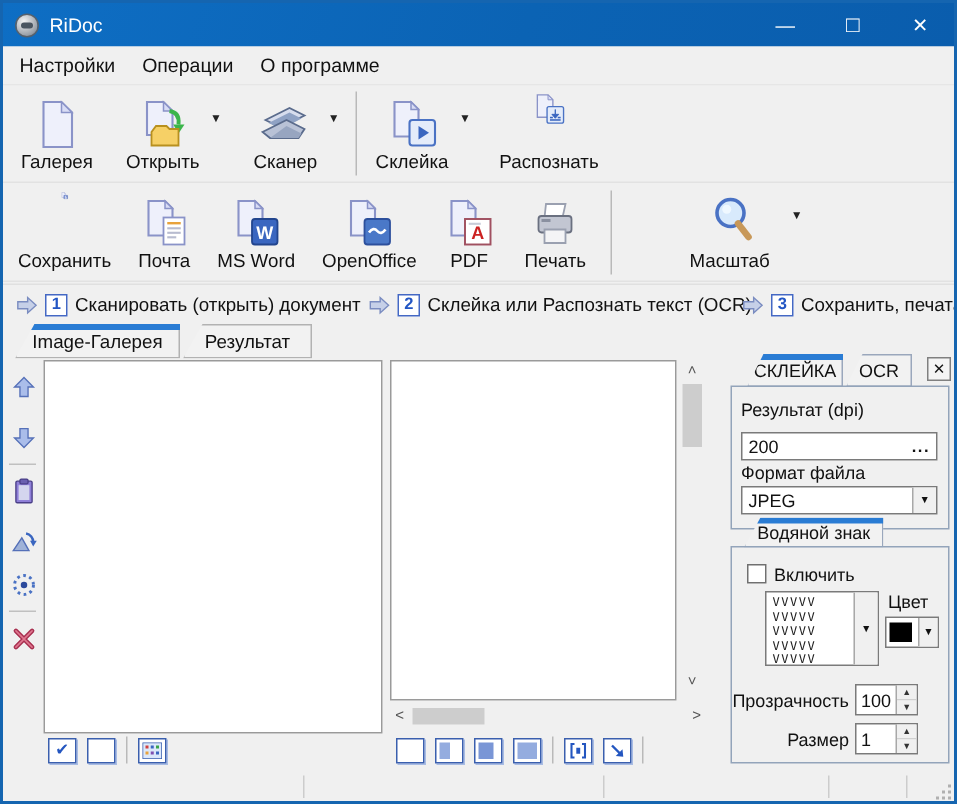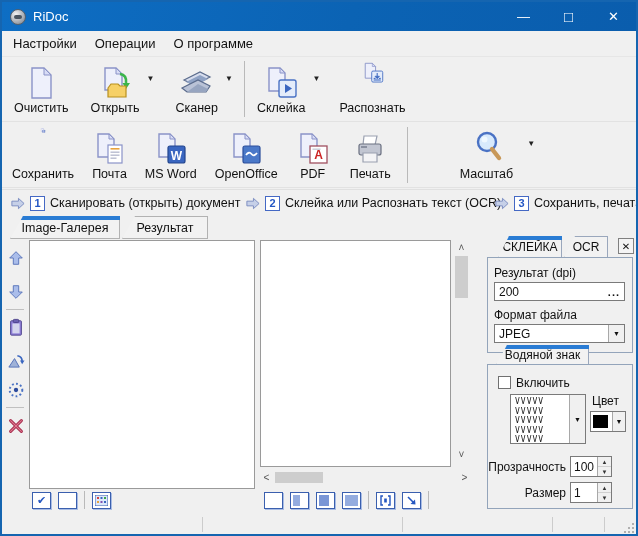--- a/index.html
+++ b/index.html
@@ -120,21 +120,21 @@
     <span class="menu-item">Операции</span>
     <span class="menu-item">О программе</span>
   </div>
 
   <div class="toolbar tb1">
     <div class="icon-btn" style="margin-left:8px;">
       <svg width="34" height="34" viewBox="0 0 34 34">
         <path d="M8 2h12l7 7v23H8z" fill="#eef0fb" stroke="#8a93c8" stroke-width="1.4"></path>
         <path d="M20 2v7h7z" fill="#d8dcf5" stroke="#8a93c8"></path>
       </svg>
-      <span class="lbl">Очистить</span>
+      <span class="lbl">Галерея</span>
     </div>
     <div class="icon-btn" style="margin-left:14px;">
       <svg width="34" height="34" viewBox="0 0 34 34">
         <path d="M7 2h11l6 6v16H7z" fill="#eef0fb" stroke="#8a93c8" stroke-width="1.4"></path>
         <path d="M18 2v6h6z" fill="#d8dcf5" stroke="#8a93c8"></path>
         <path d="M22 8q7 1 6 9" stroke="#3bb54a" fill="none" stroke-width="2.6"></path>
         <polygon points="24.5,17 32,17 28,23" fill="#3bb54a"></polygon>
         <path d="M10 22l3-4h7l2 2h6v11H10z" fill="#f6d066" stroke="#b8901f" stroke-width="1.2"></path>
       </svg>
       <span class="lbl">Открыть</span>
@@ -180,21 +180,21 @@
       <svg width="34" height="34" viewBox="0 0 34 34">
         <path d="M5 2h11l5 5v18H5z" fill="#eef0fb" stroke="#8a93c8" stroke-width="1.4"></path>
         <path d="M16 2v5h5z" fill="#d8dcf5" stroke="#8a93c8"></path>
         <rect x="14" y="15" width="17" height="16" rx="1.5" fill="#5874c8" stroke="#2c4a9c" stroke-width="1.2"></rect>
         <rect x="17.5" y="16.5" width="10" height="5.5" fill="#dce4f8"></rect>
         <rect x="17.5" y="24" width="10" height="6" fill="#f2f4fc"></rect>
         <rect x="24" y="17.3" width="2.4" height="3.8" fill="#30509c"></rect>
       </svg>
       <span class="lbl">Сохранить</span>
     </div>
-    <div class="icon-btn" style="margin-left:10px;">
+    <div class="icon-btn" style="margin-left:10px;align-items:flex-end;">
       <svg width="34" height="34" viewBox="0 0 34 34">
         <path d="M6 2h11l5 5v18H6z" fill="#eef0fb" stroke="#8a93c8" stroke-width="1.4"></path>
         <path d="M17 2v5h5z" fill="#d8dcf5" stroke="#8a93c8"></path>
         <rect x="16" y="13" width="14" height="18" fill="#fff" stroke="#8a93c8" stroke-width="1.2"></rect>
         <rect x="18.5" y="16" width="9" height="1.6" fill="#e8a23c"></rect>
         <rect x="18.5" y="19.5" width="9" height="1.4" fill="#b8bcd0"></rect>
         <rect x="18.5" y="22.5" width="9" height="1.4" fill="#b8bcd0"></rect>
         <rect x="18.5" y="25.5" width="6" height="1.4" fill="#b8bcd0"></rect>
       </svg>
       <span class="lbl">Почта</span>
@@ -387,21 +387,21 @@
     <div class="sp-tab active" style="left:12px;top:0;width:64px;">
       <span>СКЛЕЙКА</span>
     </div>
     <div class="sp-tab" style="left:78px;top:0;width:44px;">
       <span>OCR</span>
     </div>
     <div class="xbtn" style="left:132px;top:2px;">✕</div>
 
     <div class="groupbox" style="left:1px;top:21px;width:146px;height:96px;"></div>
     <span class="fld-label" style="left:8px;top:30px;">Результат (dpi)</span>
-    <div class="textbox" style="left:8px;top:46px;width:131px;height:19px;">
+    <div class="textbox" style="left:8px;top:52px;width:131px;height:19px;">
       <span>200</span>
       <span class="more">...</span>
     </div>
     <span class="fld-label" style="left:8px;top:72px;">Формат файла</span>
     <div class="combo" style="left:8px;top:88px;width:131px;height:19px;">
       <span class="val">JPEG</span>
       <span class="dbtn" style="font-size:7px;">▼</span>
     </div>
 
     <div class="sp-tab active" style="left:10px;top:109px;width:93px;height:20px;">

